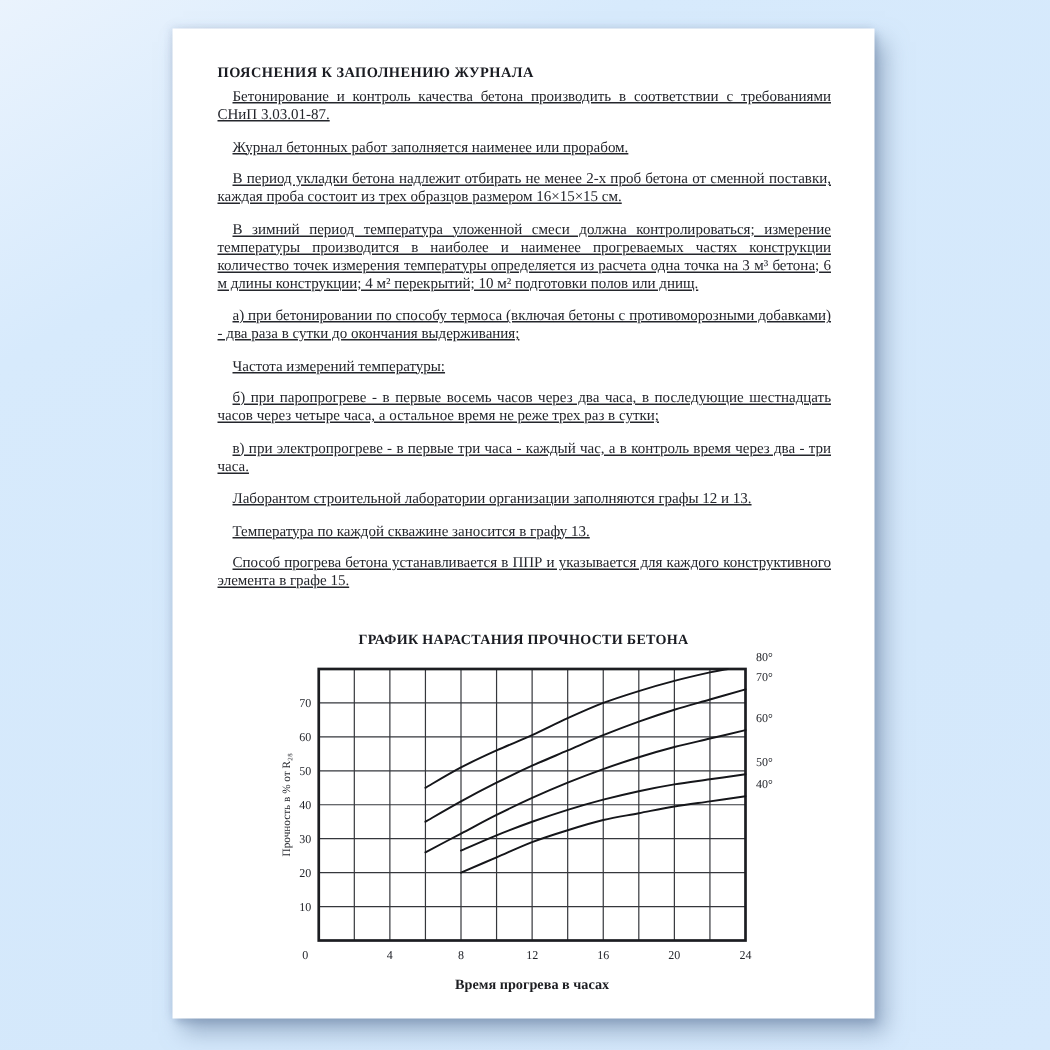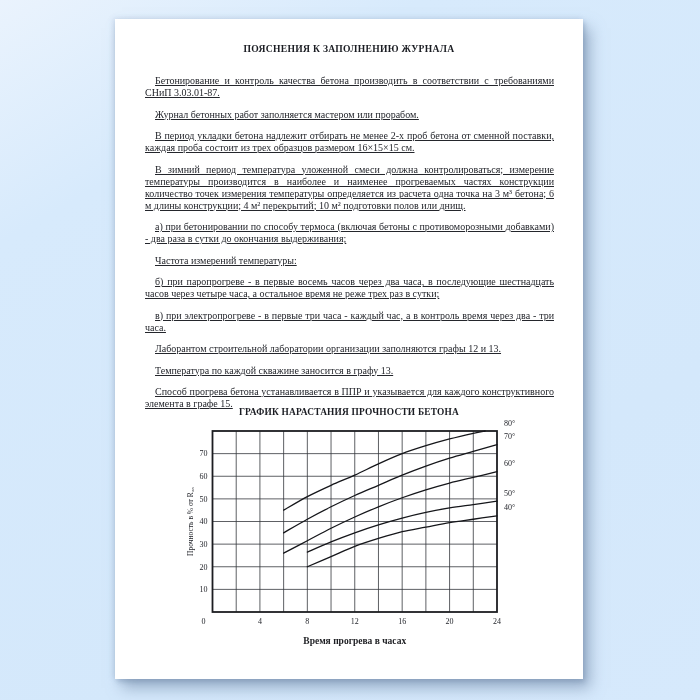--- a/index.html
+++ b/index.html
@@ -12,52 +12,52 @@
     background: linear-gradient(150deg, #eaf3fd 0%, #d7eafc 22%, #d4e8fb 70%, #d6e9fc 100%);
   }
   .page {
     position: absolute; left: 115px; top: 19px; width: 468px; height: 660px;
     background: #ffffff;
     box-shadow: 7px 9px 14px rgba(105, 130, 162, 0.55),
                 2px 3px 5px rgba(105, 130, 162, 0.35),
                 -2px -1px 5px rgba(120, 145, 175, 0.18);
   }
   .doc-title {
-    margin: 24px 30px 20px 30px;
-    text-align: center; font-weight: bold; font-size: 9.6px; line-height: 12px;
+    margin: 24px 30px 4px 30px;
+    font-weight: bold; font-size: 9.6px; line-height: 12px;
     color: #1a1c22; letter-spacing: 0.3px;
   }
   .doc-body { padding: 0 29px 0 30px; }
   .doc-body p {
     margin: 0 0 9.5px 0;
     font-size: 10px; line-height: 12px;
     text-align: justify; text-indent: 10px;
     color: #24262c;
     text-decoration: underline;
   }
-  .chart-block { position: absolute; left: 0; top: 384px; width: 468px; }
+  .chart-block { position: absolute; left: 0; top: 399px; width: 468px; }
   .chart-title {
     margin: 3px 0 0 0; text-align: center;
     font-weight: bold; font-size: 9.4px; line-height: 12px;
     color: #1a1c22; letter-spacing: 0.2px;
   }
   #chart-svg { display: block; margin: 2px 0 0 40px; }
   #chart-svg text { font-family: "Liberation Serif", serif; }
 </style>
 </head>
 <body>
 
 <div class="backdrop">
   <div class="page">
 
     <div class="doc-title">ПОЯСНЕНИЯ К ЗАПОЛНЕНИЮ ЖУРНАЛА</div>
 
     <div class="doc-body">
       <p>Бетонирование и контроль качества бетона производить в соответствии с требованиями СНиП 3.03.01-87.</p>
-      <p>Журнал бетонных работ заполняется мастером или прорабом.</p>
+      <p>Журнал бетонных работ заполняется наименее или прорабом.</p>
       <p>В период укладки бетона надлежит отбирать не менее 2-х проб бетона от сменной поставки, каждая проба состоит из трех образцов размером 16×15×15 см.</p>
       <p>В зимний период температура уложенной смеси должна контролироваться; измерение температуры производится в наиболее и наименее прогреваемых частях конструкции количество точек измерения температуры определяется из расчета одна точка на 3 м³ бетона; 6 м длины конструкции; 4 м² перекрытий; 10 м² подготовки полов или днищ.</p>
       <p>а) при бетонировании по способу термоса (включая бетоны с противоморозными добавками) - два раза в сутки до окончания выдерживания;</p>
       <p>Частота измерений температуры:</p>
       <p>б) при паропрогреве - в первые восемь часов через два часа, в последующие шестнадцать часов через четыре часа, а остальное время не реже трех раз в сутки;</p>
       <p>в) при электропрогреве - в первые три часа - каждый час, а в контроль время через два - три часа.</p>
       <p>Лаборантом строительной лаборатории организации заполняются графы 12 и 13.</p>
       <p>Температура по каждой скважине заносится в графу 13.</p>
       <p>Способ прогрева бетона устанавливается в ППР и указывается для каждого конструктивного элемента в графе 15.</p>
     </div>

